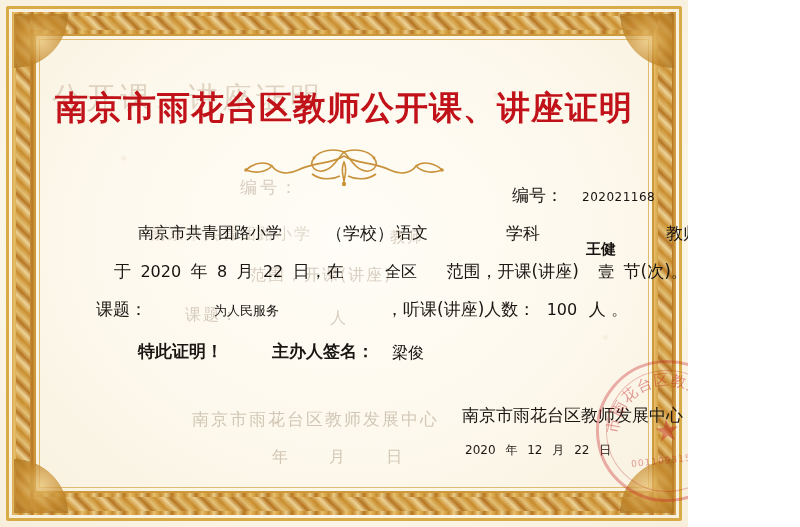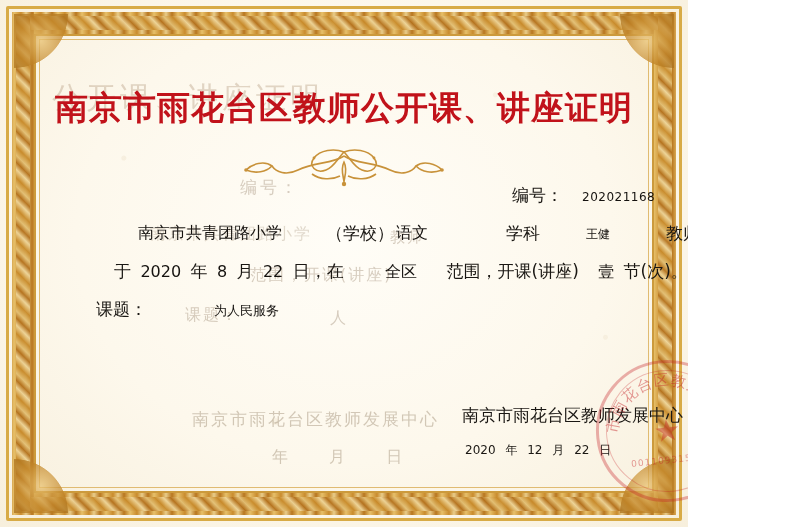--- a/index.html
+++ b/index.html
@@ -202,21 +202,21 @@
 
   
   .num-label { left: 416px; top: 0; }
   .num-value { left: 486px; top: 2px; font-size: 12px; letter-spacing: .5px; }
 
   
   .r2-school { left: 42px; top: 0; font-size: 16px; }
   .r2-schoolparen { left: 230px; top: 0; }
   .r2-subject { left: 300px; top: 0; font-size: 16px; }
   .r2-xueke { left: 410px; top: 0; }
-  .r2-name { left: 490px; top: 1px; font-size: 12px; }
+  .r2-name { left: 490px; top: 16px; font-size: 15px; font-weight: bold; }
   .r2-jiaoshi { left: 570px; top: 0; }
 
   
   .r3 { left: 16px; top: 0; }
   .r3 span { margin: 0 2px; }
 
   
   .r4-label { left: 0; top: 0; }
   .r4-topic { left: 118px; top: 2px; font-size: 13px; }
   .r4-rest { left: 290px; top: 0; }
@@ -383,22 +383,32 @@
         <span class="val" style="margin-left:34px">全区</span>
         <span class="lbl" style="margin-left:22px">范围，开课(讲座)</span>
         <span class="val" style="margin-left:12px">壹</span>
         <span class="lbl">节(次)。</span>
       </span>
     </div>
 
     <div class="row">
       <span class="abs lbl r4-label">课题：</span>
       <span class="abs val r4-topic">为人民服务</span>
+      <span class="abs r4-rest">
+        <span class="lbl">，听课(讲座)人数：</span>
+        <span class="val" style="margin:0 6px">100</span>
+        <span class="lbl">人 。</span>
+      </span>
     </div>
 
+    <div class="row" style="height:46px;line-height:46px">
+      <span class="abs lbl r5-special">特此证明！</span>
+      <span class="abs lbl r5-host">主办人签名：</span>
+      <span class="abs val r5-hostname">梁俊</span>
+    </div>
   </div>
 
   <div class="issuer">南京市雨花台区教师发展中心</div>
   <div class="issuer-date">
     <span>2020</span>
     <span>年</span>
     <span>12</span>
     <span>月</span>
     <span>22</span>
     <span>日</span>

